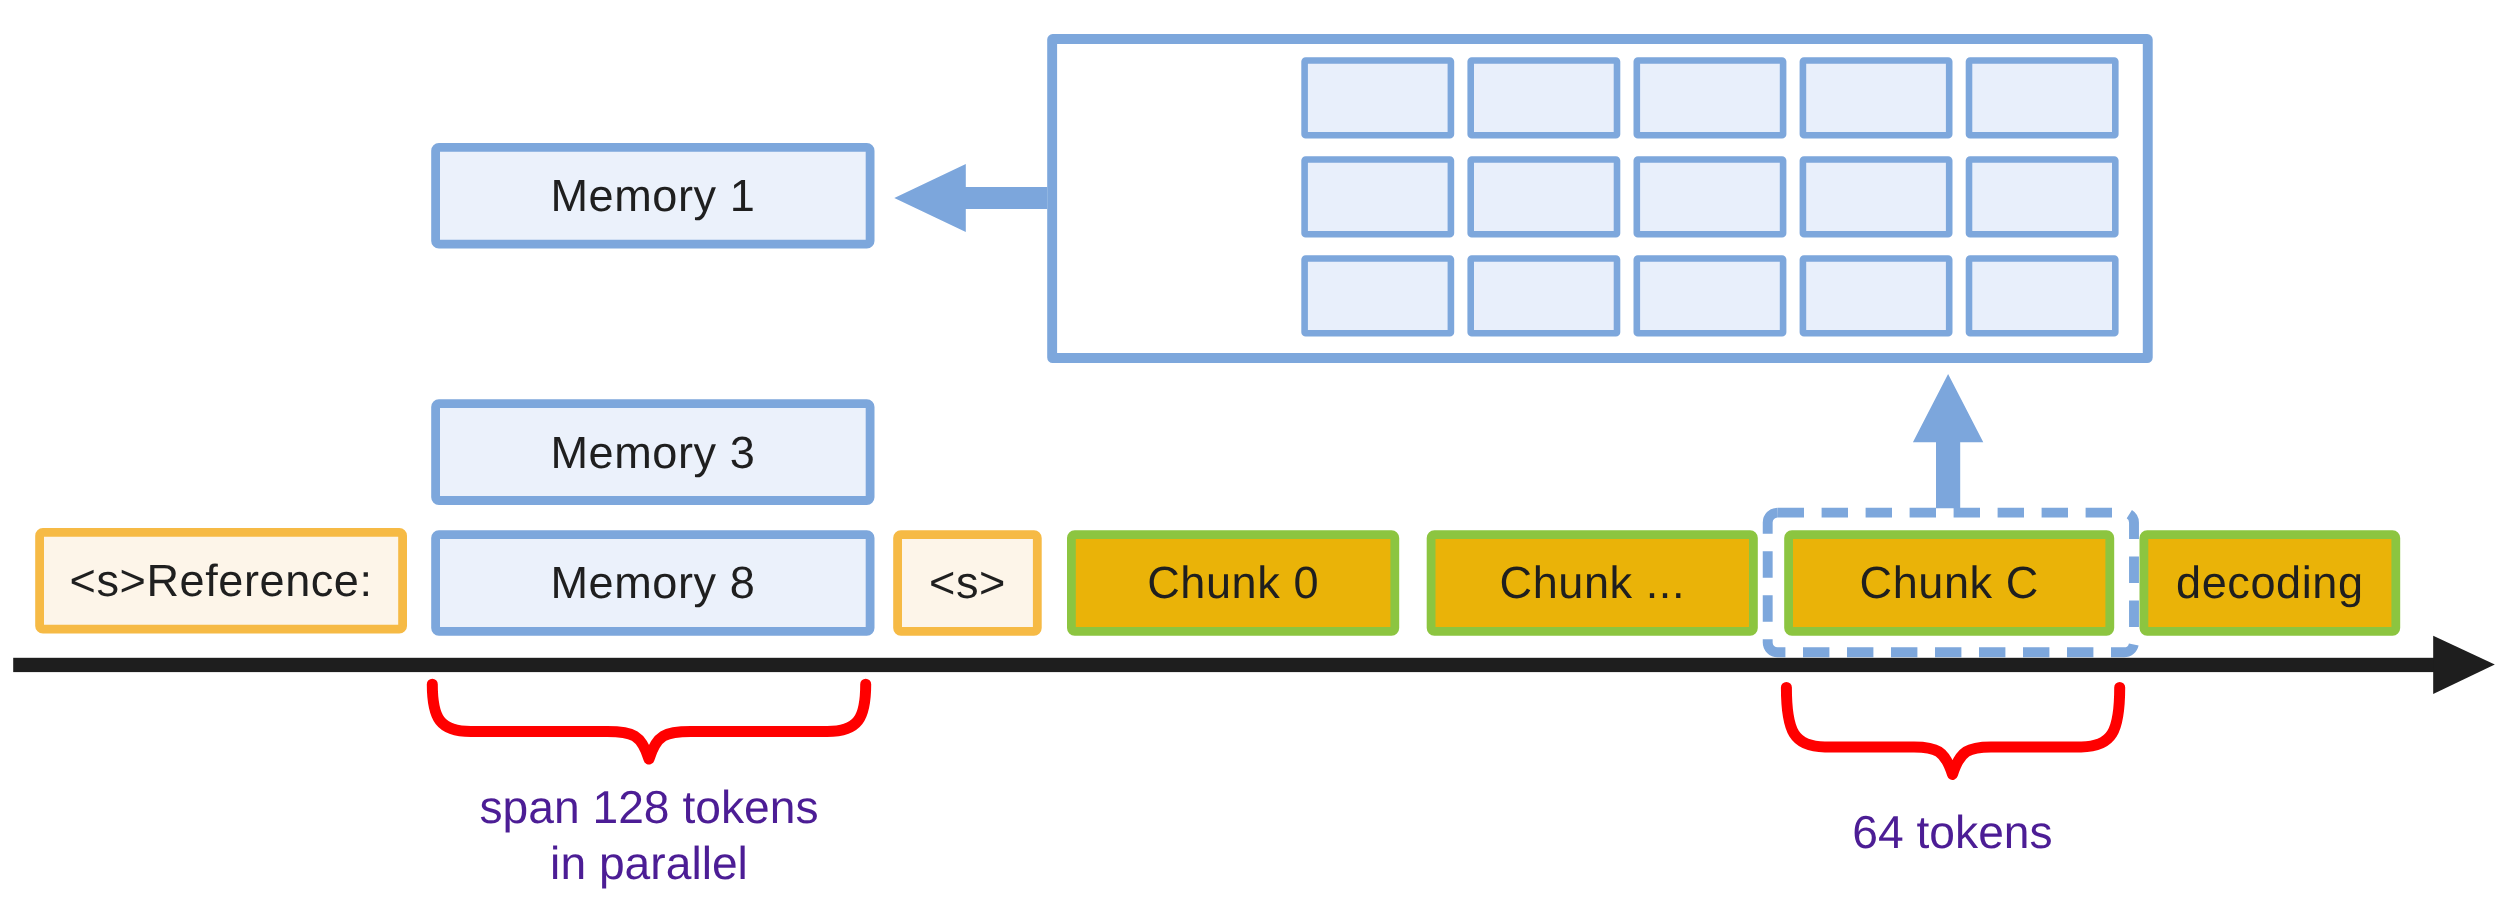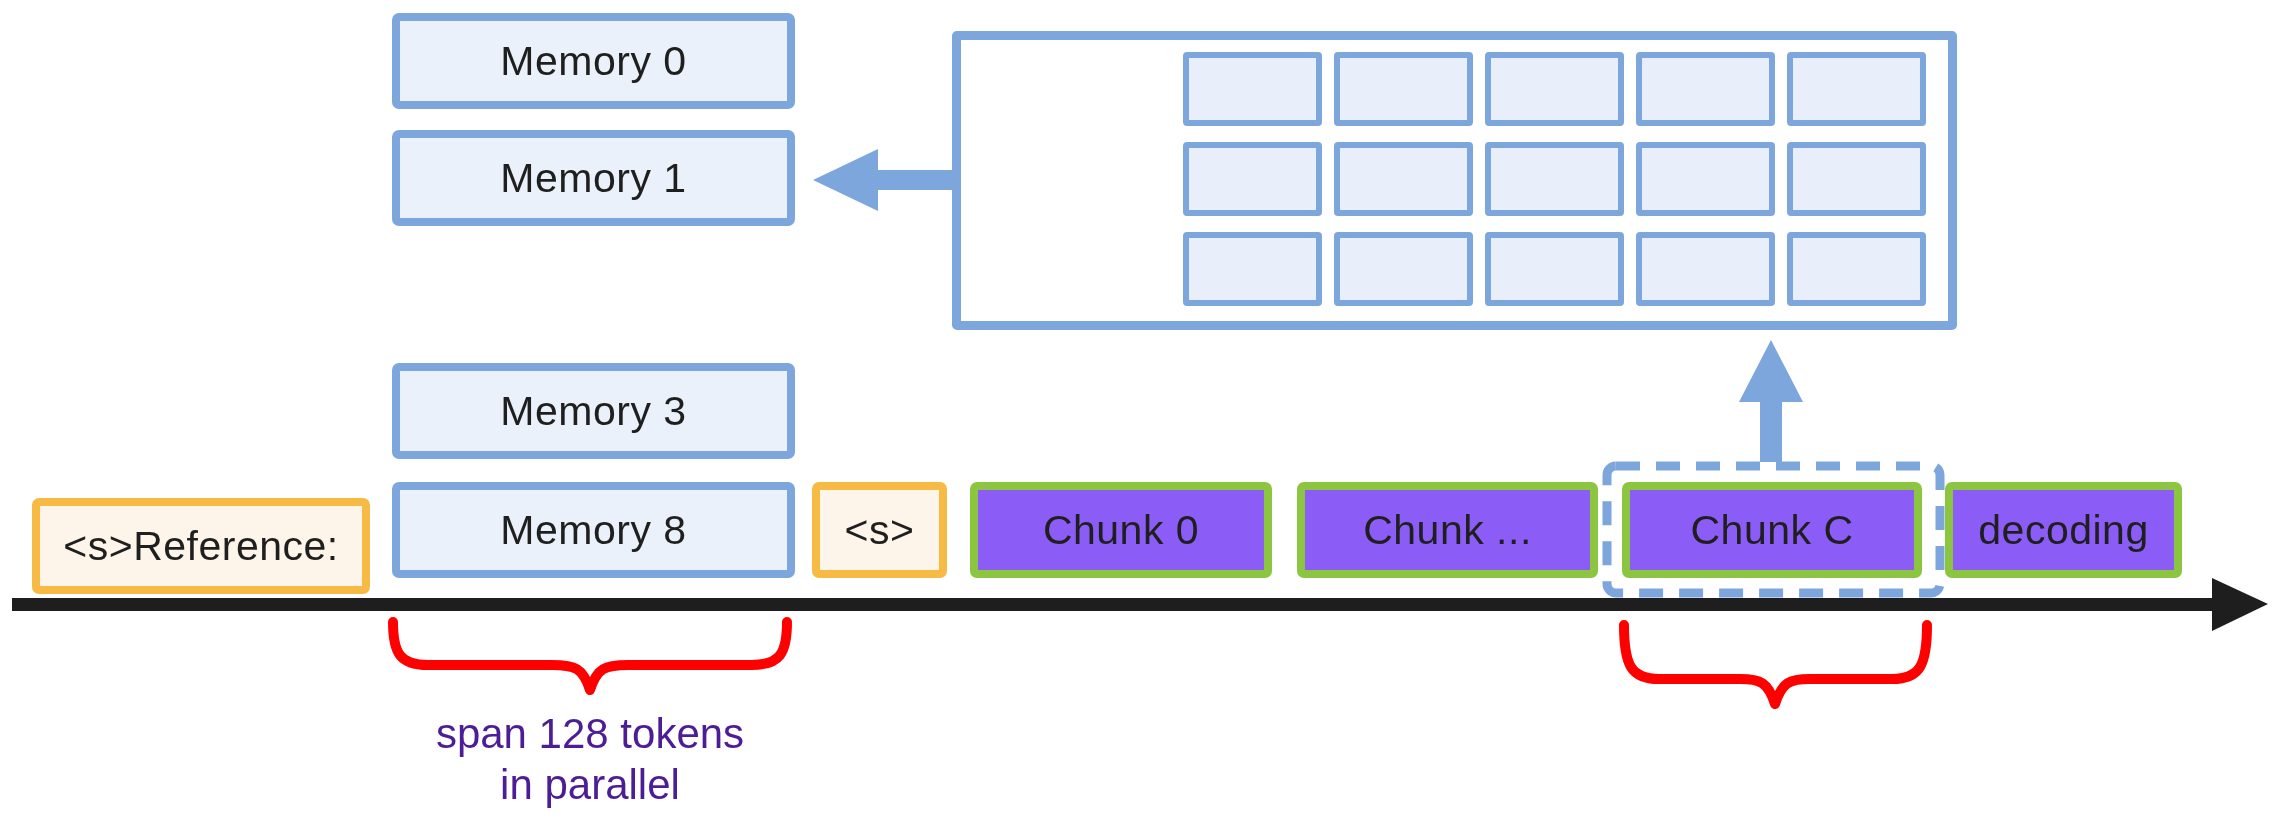--- a/index.html
+++ b/index.html
@@ -7,21 +7,21 @@
     position:relative;width:2282px;height:820px;background:#ffffff;overflow:hidden;
     font-family:"Liberation Sans",sans-serif;color:#1f1f1f;
   }
   .box{
     position:absolute;box-sizing:border-box;height:96px;
     display:flex;align-items:center;justify-content:center;
     font-size:41px;letter-spacing:0.5px;border-radius:7px;
   }
   .mem{border:8px solid #7DA7DC;background:#EBF1FB;}
   .special{border:8px solid #F6BA45;background:#FDF5E9;}
-  .chunk{border:8px solid #8CC540;background:#8b5cf6;}
+  .chunk{border:8px solid #8CC540;background:#eab308;}
   .membox-0{left:392px;top:13px;width:403px;}
   .membox-1{left:392px;top:130px;width:403px;}
   .membox-2{left:392px;top:246px;width:403px;}
   .membox-3{left:392px;top:363px;width:403px;}
   .membox-4{left:392px;top:482px;width:403px;}
   .bank{
     position:absolute;box-sizing:border-box;left:952px;top:31px;width:1005px;height:299px;
     border:9px solid #7DA7DC;border-radius:5px;background:#ffffff;
   }
   .bank-label{
@@ -41,23 +41,20 @@
     position:absolute;text-align:center;font-size:42px;line-height:51px;color:#4c1d95;
   }
   .annot-left{left:340px;top:708px;width:500px;}
   .annot-right{left:1625px;top:731px;width:300px;}
 </style>
 </head>
 <body>
 
 <div class="canvas">
 
-  <div class="box mem membox-0">
-    <span>Memory 0</span>
-  </div>
   <div class="box mem membox-1">
     <span>Memory 1</span>
   </div>
   <div class="box mem membox-3">
     <span>Memory 3</span>
   </div>
   <div class="box mem membox-4">
     <span>Memory 8</span>
   </div>
 
@@ -85,21 +82,21 @@
   </svg>
 
   <svg class="overlay" style="left:1736px;top:336px" width="70" height="128">
     <polygon points="35,4 67,66 46,66 46,126 24,126 24,66 3,66" fill="#7CA6DC"></polygon>
   </svg>
 
   <svg class="overlay" style="left:1598px;top:457px" width="352" height="146">
     <rect x="9" y="9" width="333" height="127" rx="9" fill="none" stroke="#7DA7DC" stroke-width="9" stroke-dasharray="24 16"></rect>
   </svg>
 
-  <div class="box special" style="left:32px;top:498px;width:338px">
+  <div class="box special" style="left:32px;top:480px;width:338px">
     <span>&lt;s&gt;Reference:</span>
   </div>
   <div class="box special" style="left:812px;top:482px;width:135px">
     <span>&lt;s&gt;</span>
   </div>
   <div class="box chunk" style="left:970px;top:482px;width:302px">
     <span>Chunk 0</span>
   </div>
   <div class="box chunk" style="left:1297px;top:482px;width:301px">
     <span>Chunk ...</span>
@@ -118,14 +115,15 @@
 
   <svg class="overlay" style="left:0px;top:610px" width="2282" height="115">
     <path d="M 393,12 C 393,43 400,55 428,55 L 552,55 C 575,55 583,58 590,80 C 597,58 605,55 628,55 L 752,55 C 780,55 787,43 787,12" fill="none" stroke="#FF0000" stroke-width="10" stroke-linecap="round" stroke-linejoin="round"></path>
     <path d="M 1624,15 C 1624,55 1631,69 1659,69 L 1740,69 C 1760,69 1768,72 1775,94 C 1782,72 1790,69 1810,69 L 1892,69 C 1920,69 1927,55 1927,15" fill="none" stroke="#FF0000" stroke-width="10" stroke-linecap="round" stroke-linejoin="round"></path>
   </svg>
 
   <div class="annot annot-left">
     <div>span 128 tokens</div>
     <div>in parallel</div>
   </div>
+  <div class="annot annot-right">64 tokens</div>
 
 </div>
 
 </body></html>

